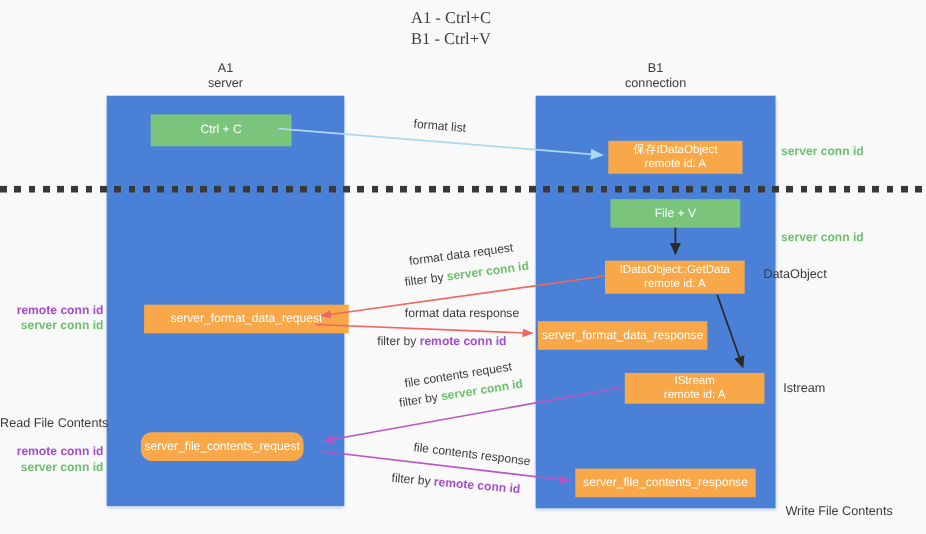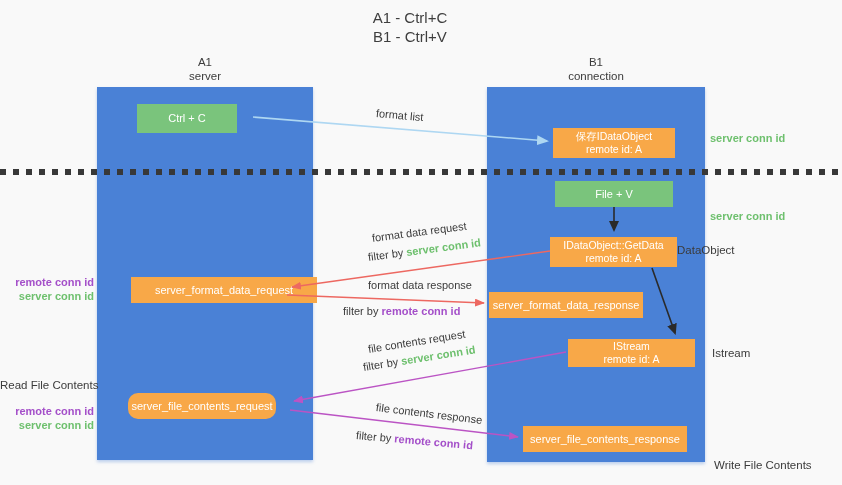--- a/index.html
+++ b/index.html
@@ -1,34 +1,34 @@
 <!DOCTYPE html>
 <html><head>
 <meta charset="utf-8">
 <style>
   html,body{margin:0;padding:0;background:#f9f9f9;font-family:"Liberation Sans",sans-serif;}
   #canvas{position:relative;width:842px;height:485px;background:#f9f9f9;overflow:hidden;}
 
   .title{position:absolute;left:300px;top:8px;width:220px;text-align:center;
-         font-size:15px;line-height:19px;color:#3e3e3e;}
+         font-size:15px;line-height:19px;color:#3e3e3e;font-family:Liberation Serif, serif;}
 
   .lane{position:absolute;background:#4a81d6;box-shadow:0 2px 3px rgba(74,129,214,.35);}
   #lane-left{left:97px;top:87px;width:216px;height:373px;}
   #lane-right{left:487px;top:87px;width:218px;height:375px;}
 
   .lane-header{position:absolute;text-align:center;font-size:11.5px;line-height:14px;color:#3c3c3c;}
   #lane-header-left{left:97px;top:55px;width:216px;}
   #lane-header-right{left:487px;top:55px;width:218px;}
 
   .node{position:absolute;display:flex;flex-direction:column;justify-content:center;
         align-items:center;color:#fff;text-align:center;font-size:11px;line-height:13px;}
   .node.green{background:#7ac47c;}
   .node.orange{background:#f8a848;}
 
-  #node-ctrl-c{left:137px;top:104px;width:100px;height:29px;}
+  #node-ctrl-c{left:137px;top:104px;width:128px;height:29px;}
   #node-save-dataobject{left:553px;top:128px;width:122px;height:30px;font-size:10.5px;}
   #node-ctrl-v{left:555px;top:181px;width:118px;height:26px;}
   #node-getdata{left:550px;top:237px;width:127px;height:30px;font-size:10.5px;}
   #node-format-request{left:131px;top:277px;width:186px;height:26px;}
   #node-format-response{left:489px;top:292px;width:154px;height:26px;}
   #node-istream{left:568px;top:339px;width:127px;height:28px;font-size:10.5px;}
   #node-file-request{left:128px;top:393px;width:148px;height:26px;border-radius:10px;}
   #node-file-response{left:523px;top:426px;width:164px;height:26px;}
 
   .dashed-line{position:absolute;left:0;top:169px;width:842px;height:6px;
@@ -48,21 +48,21 @@
   #lbl-fdresp-2{left:343px;top:305px;}
   #lbl-fcr-1{left:368px;top:343px;transform:rotate(-9deg);}
   #lbl-fcr-2{left:363px;top:361px;transform:rotate(-9deg);}
   #lbl-fcresp-1{left:376px;top:401px;transform:rotate(7deg);}
   #lbl-fcresp-2{left:356px;top:429px;transform:rotate(5deg);}
 
   .side-label{position:absolute;font-size:11px;white-space:nowrap;z-index:6;}
   .side-label.dark{color:#3b3b3b;font-size:11.5px;font-weight:normal;}
   #sl-server-top{left:710px;top:132px;}
   #sl-server-mid{left:710px;top:210px;}
-  #sl-dataobject{left:677px;top:244px;}
+  #sl-dataobject{left:694px;top:244px;}
   #sl-istream{left:712px;top:347px;}
   #sl-write-file{left:714px;top:430px;margin-top:29px;}
   .left-col-label{position:absolute;left:0;width:94px;text-align:right;font-size:11px;z-index:6;}
   #sl-remote-1{top:276px;}
   #sl-server-1{top:290px;}
   #sl-read-file{top:379px;}
   #sl-remote-2{top:405px;}
   #sl-server-2{top:419px;}
 </style>
 </head>

